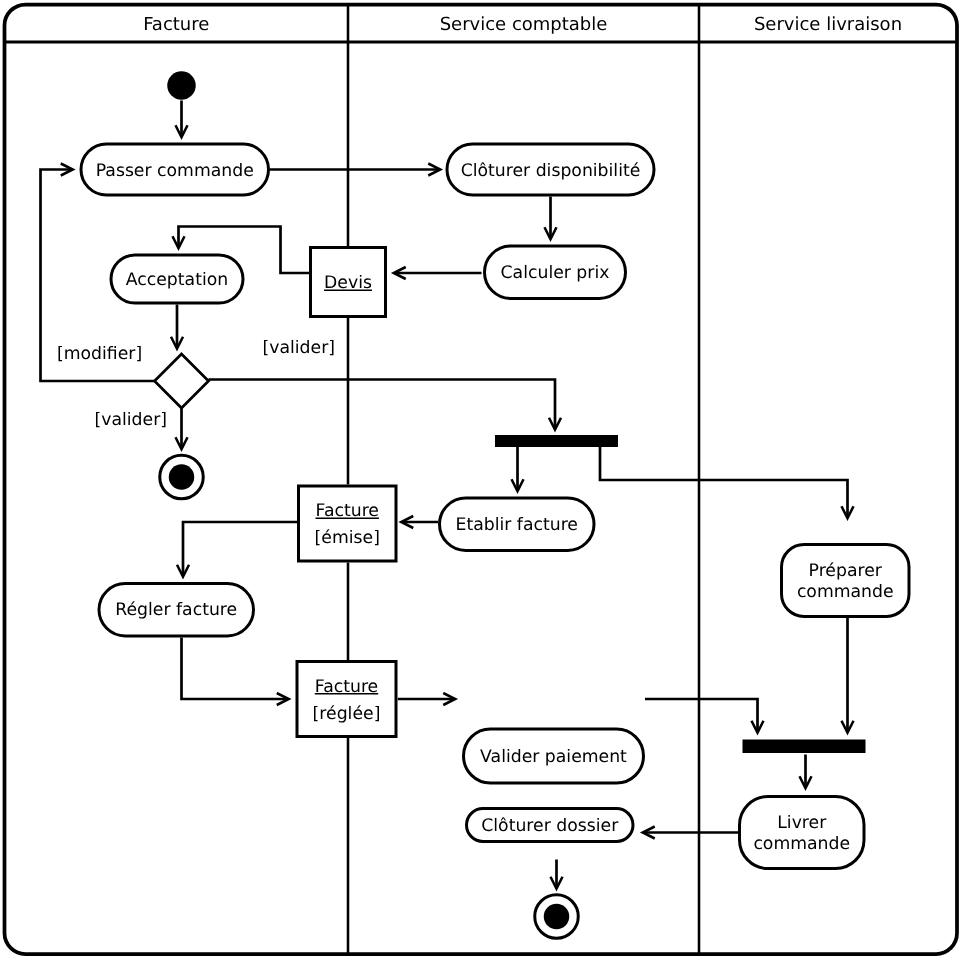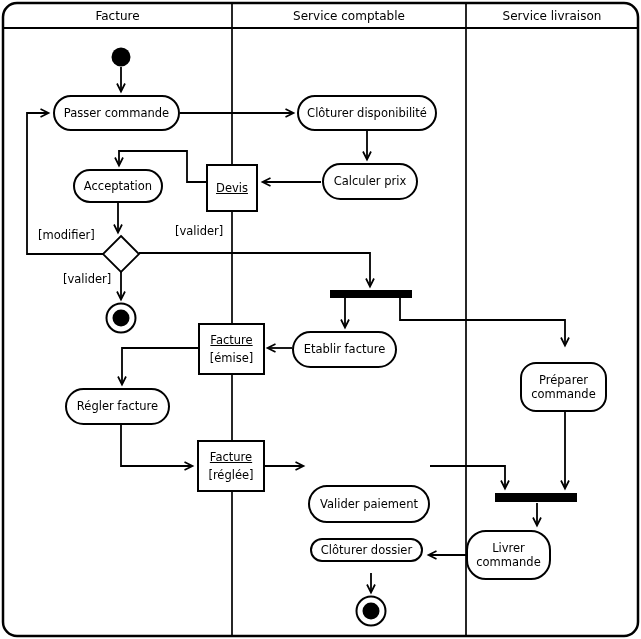--- a/index.html
+++ b/index.html
@@ -89,21 +89,21 @@
   <div class="lane-header" style="left:466px; width:172px;">Service livraison</div>
 
   <div class="action" style="left:53px; top:95px; width:127px; height:36px;">Passer commande</div>
   <div class="action" style="left:297px; top:95px; width:140px; height:36px;">Clôturer disponibilité</div>
   <div class="action" style="left:322px; top:163px; width:96px; height:37px;">Calculer prix</div>
   <div class="action" style="left:73px; top:169px; width:90px; height:34px;">Acceptation</div>
   <div class="action" style="left:292px; top:331px; width:105px; height:37px;">Etablir facture</div>
   <div class="action" style="left:65px; top:388px; width:105px; height:37px;">Régler facture</div>
   <div class="action" style="left:308px; top:445px; width:122px; height:38px;margin-top:40px;">Valider paiement</div>
   <div class="action" style="left:520px; top:350px; width:87px; height:50px; border-radius:16px;margin-top:12px;">Préparer commande</div>
-  <div class="action" style="left:466px; top:530px; width:85px; height:50px; border-radius:20px;">Livrer commande</div>
+  <div class="action" style="left:492px; top:530px; width:85px; height:50px; border-radius:20px;">Livrer commande</div>
   <div class="action" style="left:310px; top:538px; width:113px; height:24px;">Clôturer dossier</div>
 
   <div class="objnode" style="left:206px; top:164px; width:52px; height:48px;">
     <span class="obj-title">Devis</span>
   </div>
   <div class="objnode" style="left:198px; top:323px; width:67px; height:52px;">
     <span class="obj-title">Facture</span>
     <span class="obj-state">[émise]</span>
   </div>
   <div class="objnode" style="left:197px; top:440px; width:68px; height:52px;">

